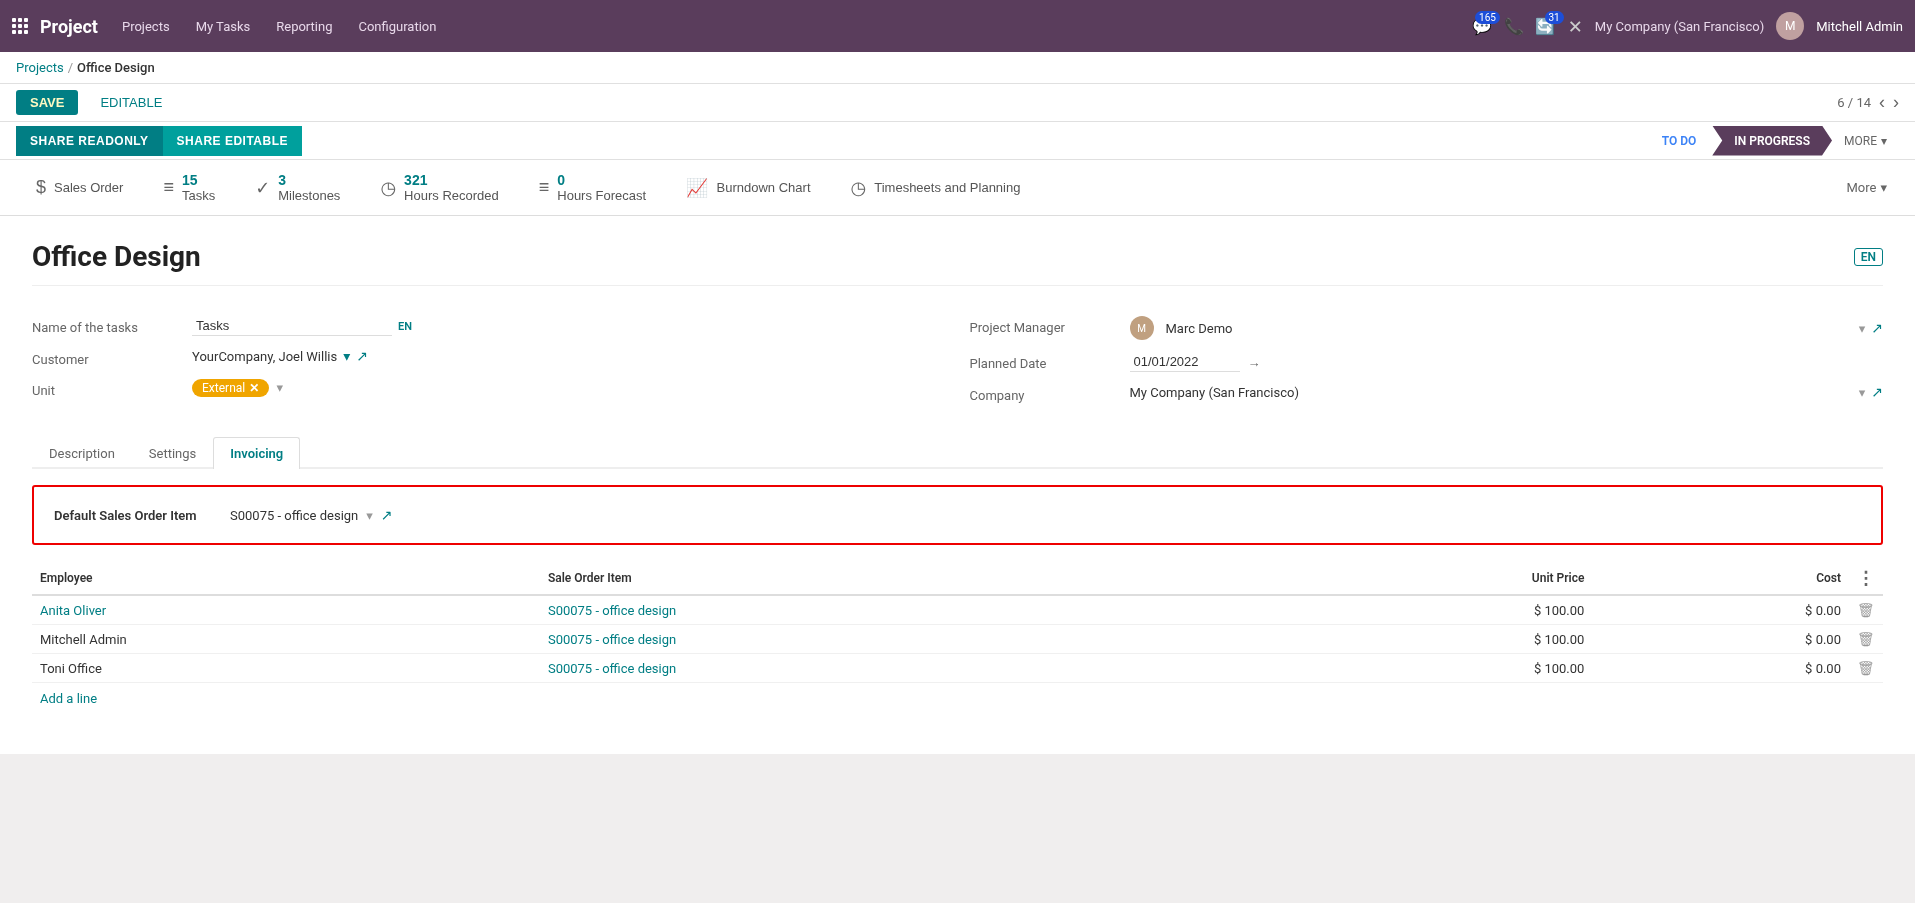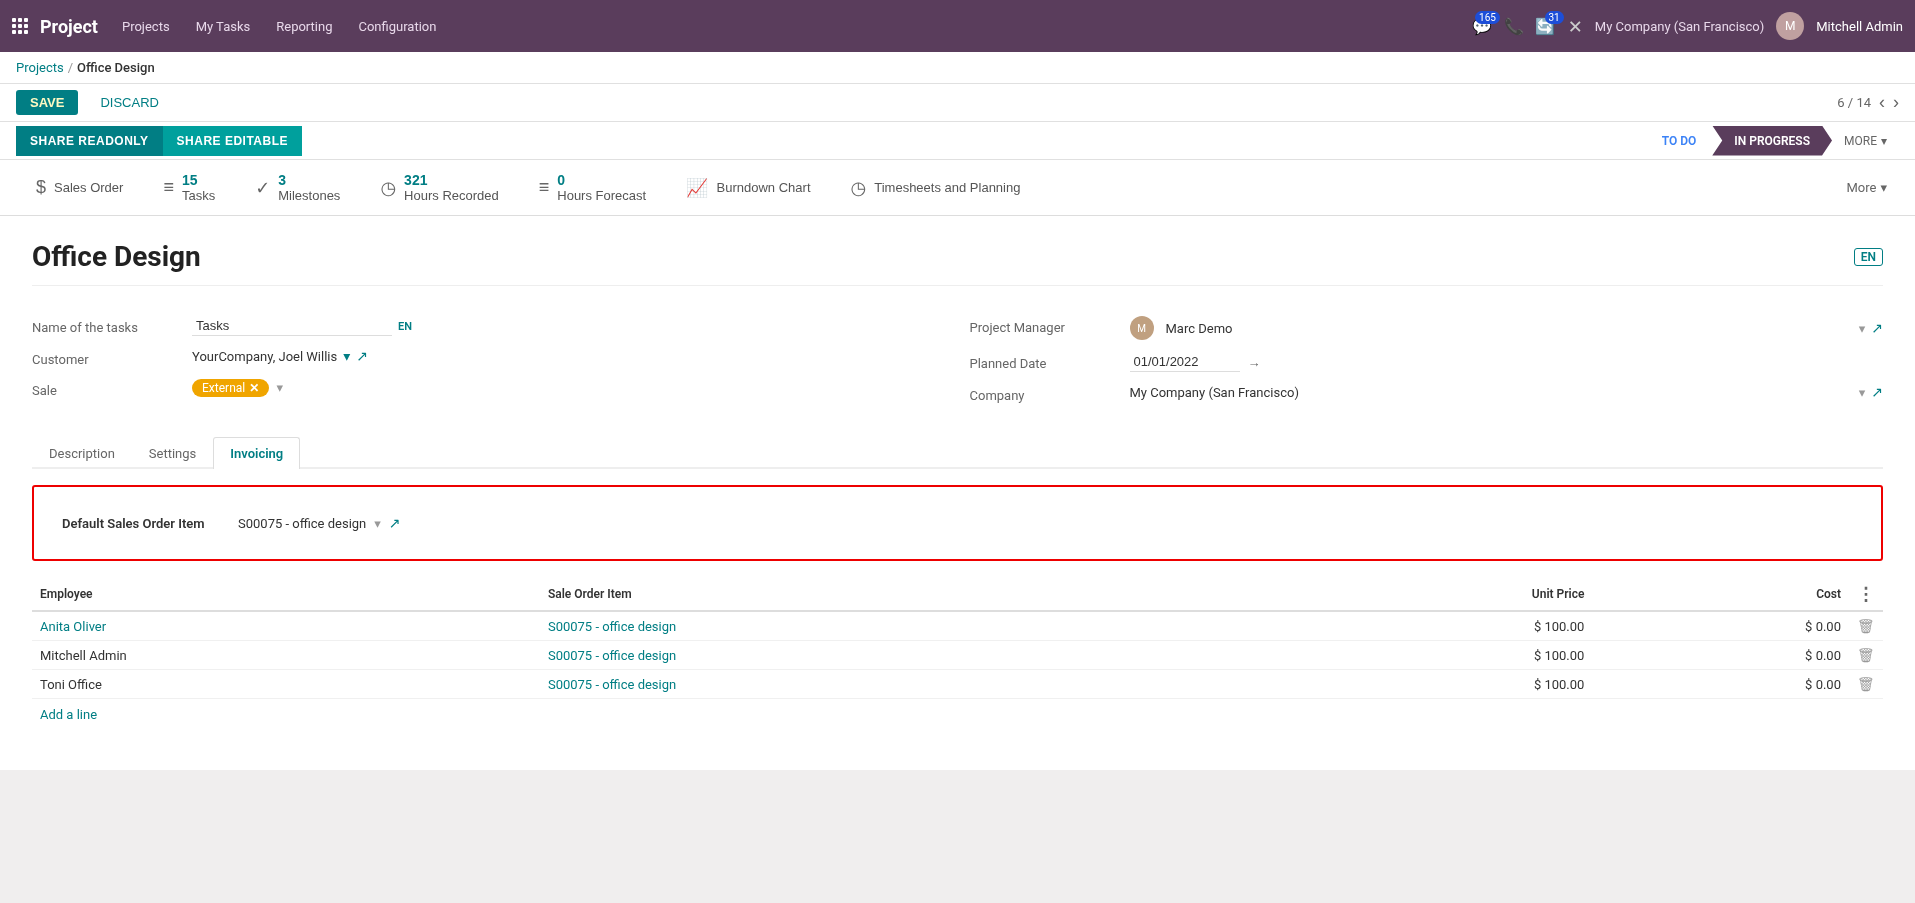--- a/index.html
+++ b/index.html
@@ -81,21 +81,21 @@
 
     .manager-avatar { width: 24px; height: 24px; border-radius: 50%; background: #c0a080; display: inline-flex; align-items: center; justify-content: center; font-size: 10px; color: #fff; margin-right: 6px; }
 
     
     .tabs { display: flex; border-bottom: 2px solid #eee; margin-bottom: 0; }
     .tab { padding: 8px 16px; cursor: pointer; font-size: 13px; color: #666; border: 1px solid transparent; border-bottom: none; margin-bottom: -2px; border-radius: 3px 3px 0 0; }
     .tab.active { border-color: #ddd; border-bottom-color: #fff; background: #fff; color: #017e84; font-weight: 600; }
 
     
     .invoicing-section { padding: 16px 0; }
-    .highlighted-field { border: 2px solid #e00; border-radius: 3px; padding: 28px; margin-bottom: 16px; display: flex; align-items: center; gap: 16px; background: #fff; }
+    .highlighted-field { border: 2px solid #e00; border-radius: 3px; padding: 20px; margin-bottom: 16px; display: flex; align-items: center; gap: 16px; background: #fff; }
     .highlighted-label { font-weight: 600; font-size: 13px; width: 160px; flex-shrink: 0; }
     .highlighted-value { display: flex; align-items: center; gap: 8px; flex: 1; }
 
     
     .invoice-table { width: 100%; border-collapse: collapse; margin-top: 8px; }
     .invoice-table th { text-align: left; padding: 6px 8px; font-size: 12px; font-weight: 600; color: #333; border-bottom: 2px solid #ddd; }
     .invoice-table th.right { text-align: right; }
     .invoice-table td { padding: 6px 8px; font-size: 13px; border-bottom: 1px solid #f0f0f0; }
     .invoice-table td.right { text-align: right; }
     .invoice-table .link { color: #017e84; cursor: pointer; }
@@ -144,21 +144,21 @@
 </nav>
 
 <div class="breadcrumb-bar">
   <span class="breadcrumb-link">Projects</span>
   <span class="breadcrumb-sep">/</span>
   <span class="breadcrumb-current">Office Design</span>
 </div>
 
 <div class="action-bar">
   <button class="btn-save">SAVE</button>
-  <button class="btn-discard">DISCARD</button>
+  <button class="btn-discard">EDITABLE</button>
   <div class="pagination-info">
     <span>6 / 14</span>
     <button class="nav-arrow">‹</button>
     <button class="nav-arrow">›</button>
   </div>
 </div>
 
 <div class="status-bar">
   <button class="status-btn status-share-readonly">SHARE READONLY</button>
   <button class="status-btn status-share-editable">SHARE EDITABLE</button>
@@ -244,21 +244,21 @@
       </div>
       <div class="form-row">
         <span class="form-label">Customer</span>
         <div class="form-value field-with-icon">
           <span>YourCompany, Joel Willis</span>
           <span class="ext-link-icon">▾</span>
           <span class="ext-link-icon">↗</span>
         </div>
       </div>
       <div class="form-row">
-        <span class="form-label">Sale</span>
+        <span class="form-label">Unit</span>
         <div class="form-value">
           <span class="tag">
             <span>External</span>
             <span class="tag-x">✕</span>
           </span>
           <span style="color:#999;margin-left:4px;cursor:pointer;">▾</span>
         </div>
       </div>
     </div>
 

